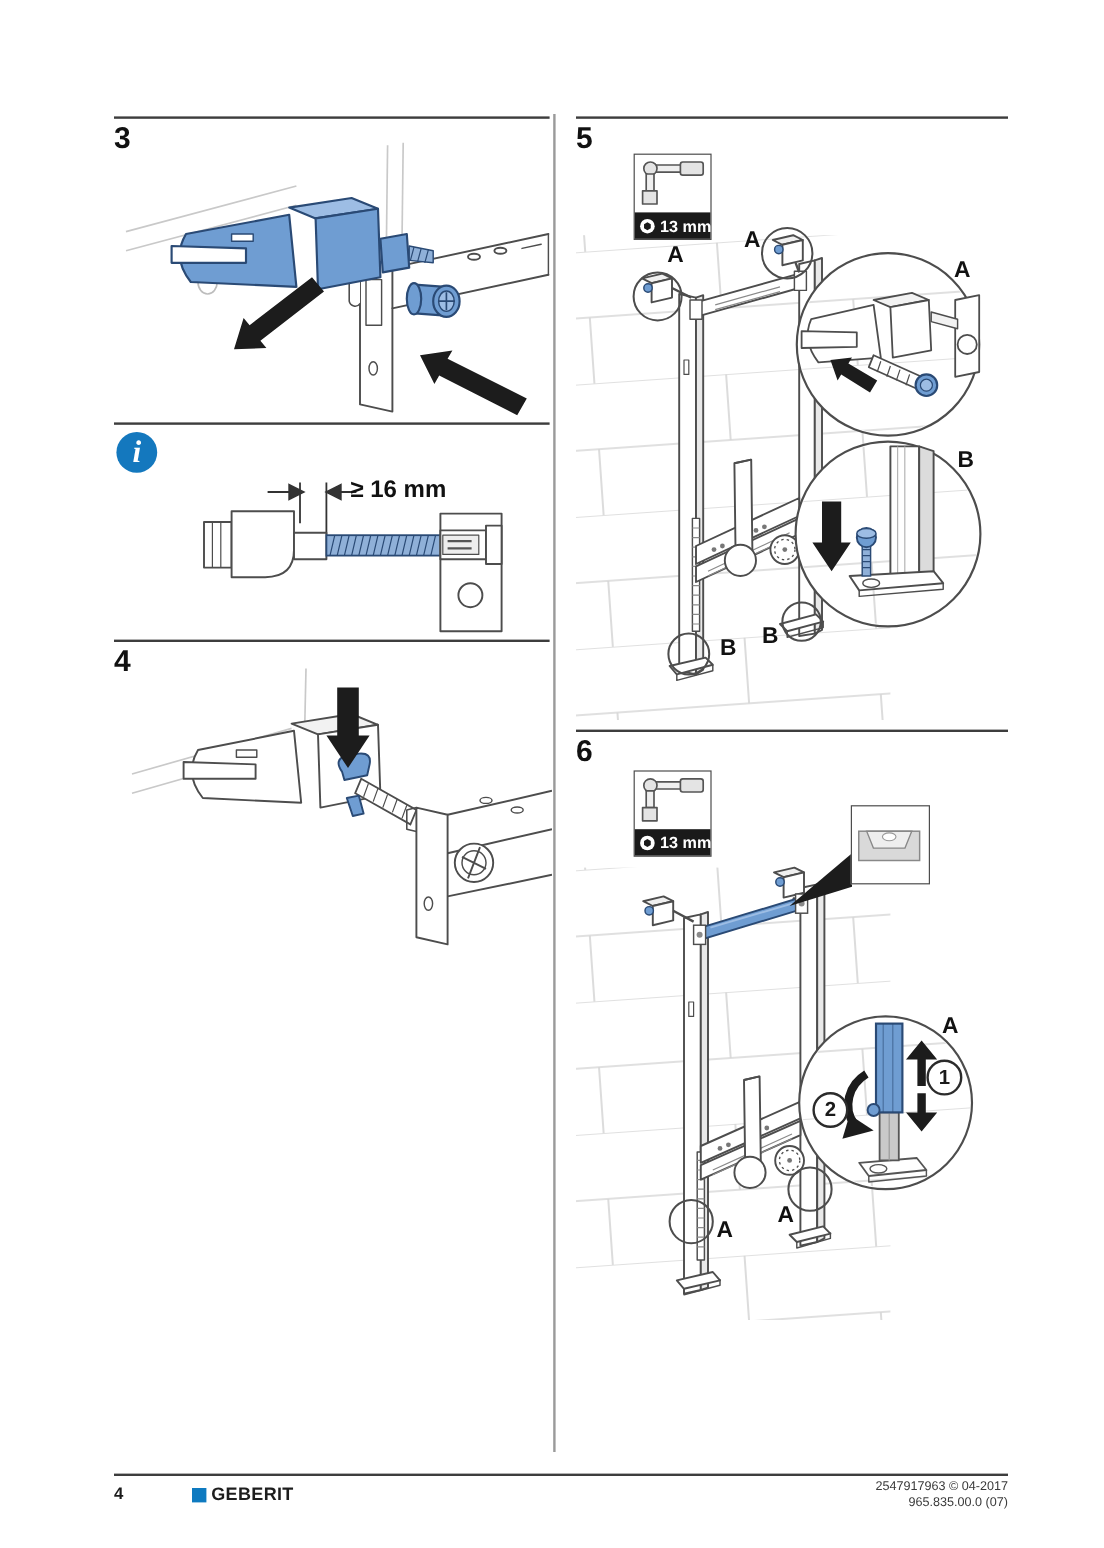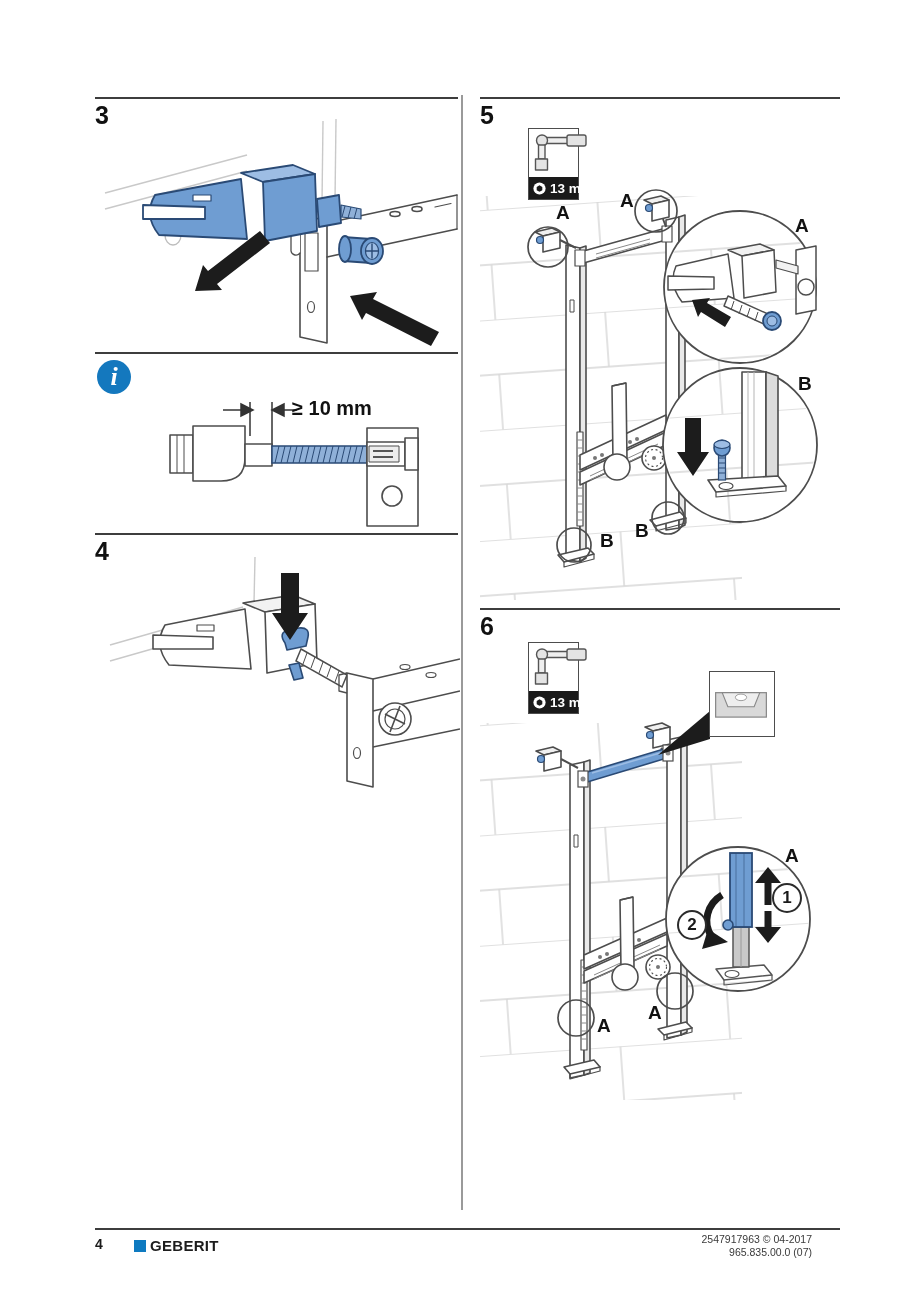--- a/index.html
+++ b/index.html
@@ -14,41 +14,41 @@
   .fig-label{position:absolute;font-size:19px;font-weight:bold;color:#111;line-height:1;}
   .dim-label{position:absolute;font-size:20px;font-weight:bold;color:#111;line-height:1;}
   section{position:absolute;}
   svg{position:absolute;left:0;top:0;}
   .info-icon{
     position:absolute;width:34px;height:34px;border-radius:50%;
     background:#1478be;color:#fff;display:flex;align-items:center;justify-content:center;
     font-family:"Liberation Serif",serif;font-style:italic;font-weight:bold;font-size:26px;line-height:1;
   }
   .tool-box{
-    position:absolute;width:51px;height:72px;border:1.6px solid #4d4d4d;background:#fff;box-sizing:border-box;
+    position:absolute;width:65px;height:72px;border:1.6px solid #4d4d4d;background:#fff;box-sizing:border-box;
   }
   .tool-box .wrench-area{position:relative;width:100%;height:46px;}
   .tool-box .tool-bar{
     position:absolute;left:0;bottom:0;width:100%;height:22px;background:#1a1a1a;color:#fff;
     display:flex;align-items:center;gap:3px;padding:0 3px;box-sizing:border-box;
     font-weight:bold;font-size:13.5px;white-space:nowrap;
   }
   .level-box{
     position:absolute;width:66px;height:66px;border:1.6px solid #4d4d4d;background:#fff;box-sizing:border-box;
   }
   .circle-num{
     position:absolute;width:30px;height:30px;border:2px solid #2b2b2b;border-radius:50%;background:#fff;
     display:flex;align-items:center;justify-content:center;font-size:17px;font-weight:bold;box-sizing:border-box;
   }
   footer{position:absolute;left:0;top:0;width:100%;height:100%;}
   .page-num{position:absolute;left:95px;top:1236px;font-size:14px;font-weight:bold;}
-  .brand{position:absolute;left:134px;top:1238px;display:flex;align-items:center;gap:4px;}
+  .brand{position:absolute;left:160px;top:1238px;display:flex;align-items:center;gap:4px;}
   .brand-square{width:12px;height:12px;background:#0e7ac0;}
   .brand-text{font-size:15px;font-weight:bold;color:#1d1d1d;letter-spacing:0.3px;line-height:1;}
-  .doc-refs{position:absolute;left:532px;top:1233px;width:280px;text-align:right;font-size:10.5px;color:#3a3a3a;line-height:13px;}
+  .doc-refs{position:absolute;left:560px;top:1233px;width:280px;text-align:right;font-size:10.5px;color:#3a3a3a;line-height:13px;}
 </style>
 </head>
 <body>
 
 <div class="page">
 
   <section style="left:95px;top:97px;width:365px;height:256px;">
     <div class="rule" style="left:0;top:0;width:363px;"></div>
     <span class="step-num" style="left:0;top:6px;">3</span>
     <svg width="365" height="240" viewBox="0 0 365 240" style="top:14px;">
@@ -121,21 +121,21 @@
       </g>
       <g stroke="#4d4d4d" stroke-width="1.6" fill="#ffffff" stroke-linejoin="round">
         <rect x="272" y="70" width="51" height="98"></rect>
         <rect x="272" y="84" width="38" height="24"></rect>
         <rect x="274" y="88" width="30" height="16" fill="#ededed" stroke-width="1"></rect>
         <path d="M278,93 H298 M278,99 H298" stroke="#555" stroke-width="1.8"></path>
         <rect x="310" y="80" width="13" height="32"></rect>
         <circle cx="297" cy="138" r="10" fill="none"></circle>
       </g>
     </svg>
-    <span class="dim-label" style="left:197px;top:46px;">≥ 10 mm</span>
+    <span class="dim-label" style="left:197px;top:46px;">≥ 16 mm</span>
   </section>
 
   <section style="left:95px;top:533px;width:365px;height:262px;">
     <div class="rule" style="left:0;top:0;width:363px;"></div>
     <span class="step-num" style="left:0;top:6px;">4</span>
     <svg width="365" height="246" viewBox="0 0 365 246" style="top:12px;">
       <g stroke="#c9c9c9" stroke-width="1.4" fill="none">
         <path d="M15,100 L148,62"></path>
           <path d="M15,116 L148,78"></path>
         <path d="M160,12 L159,58"></path>

